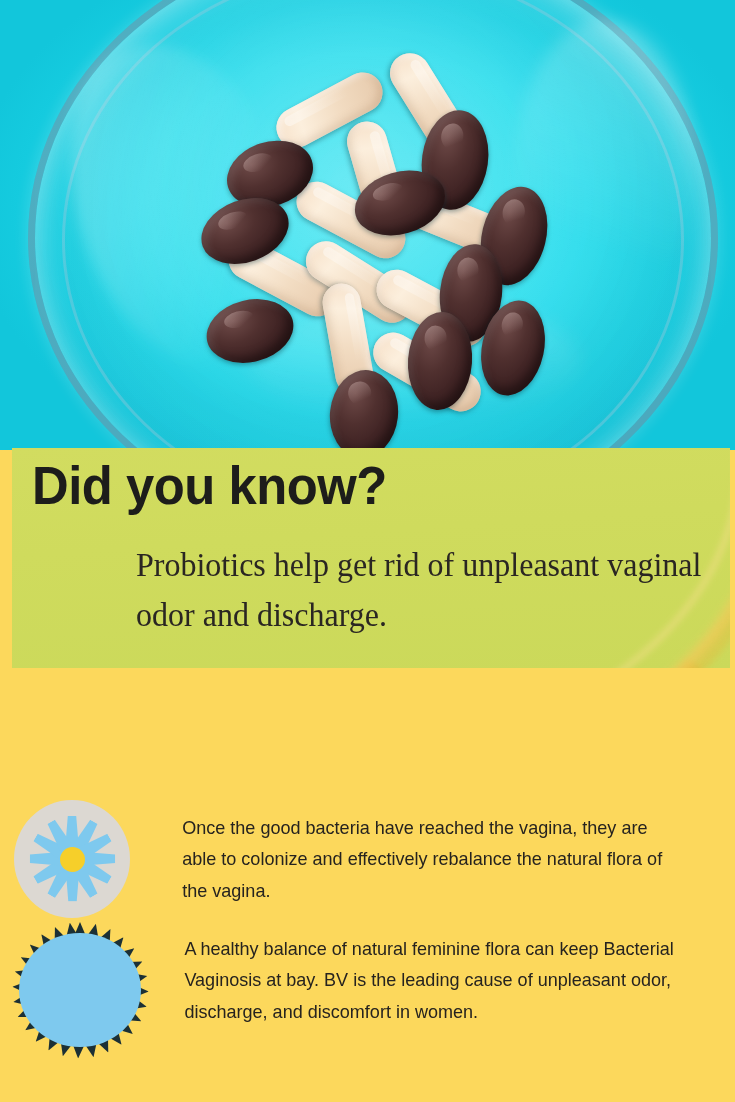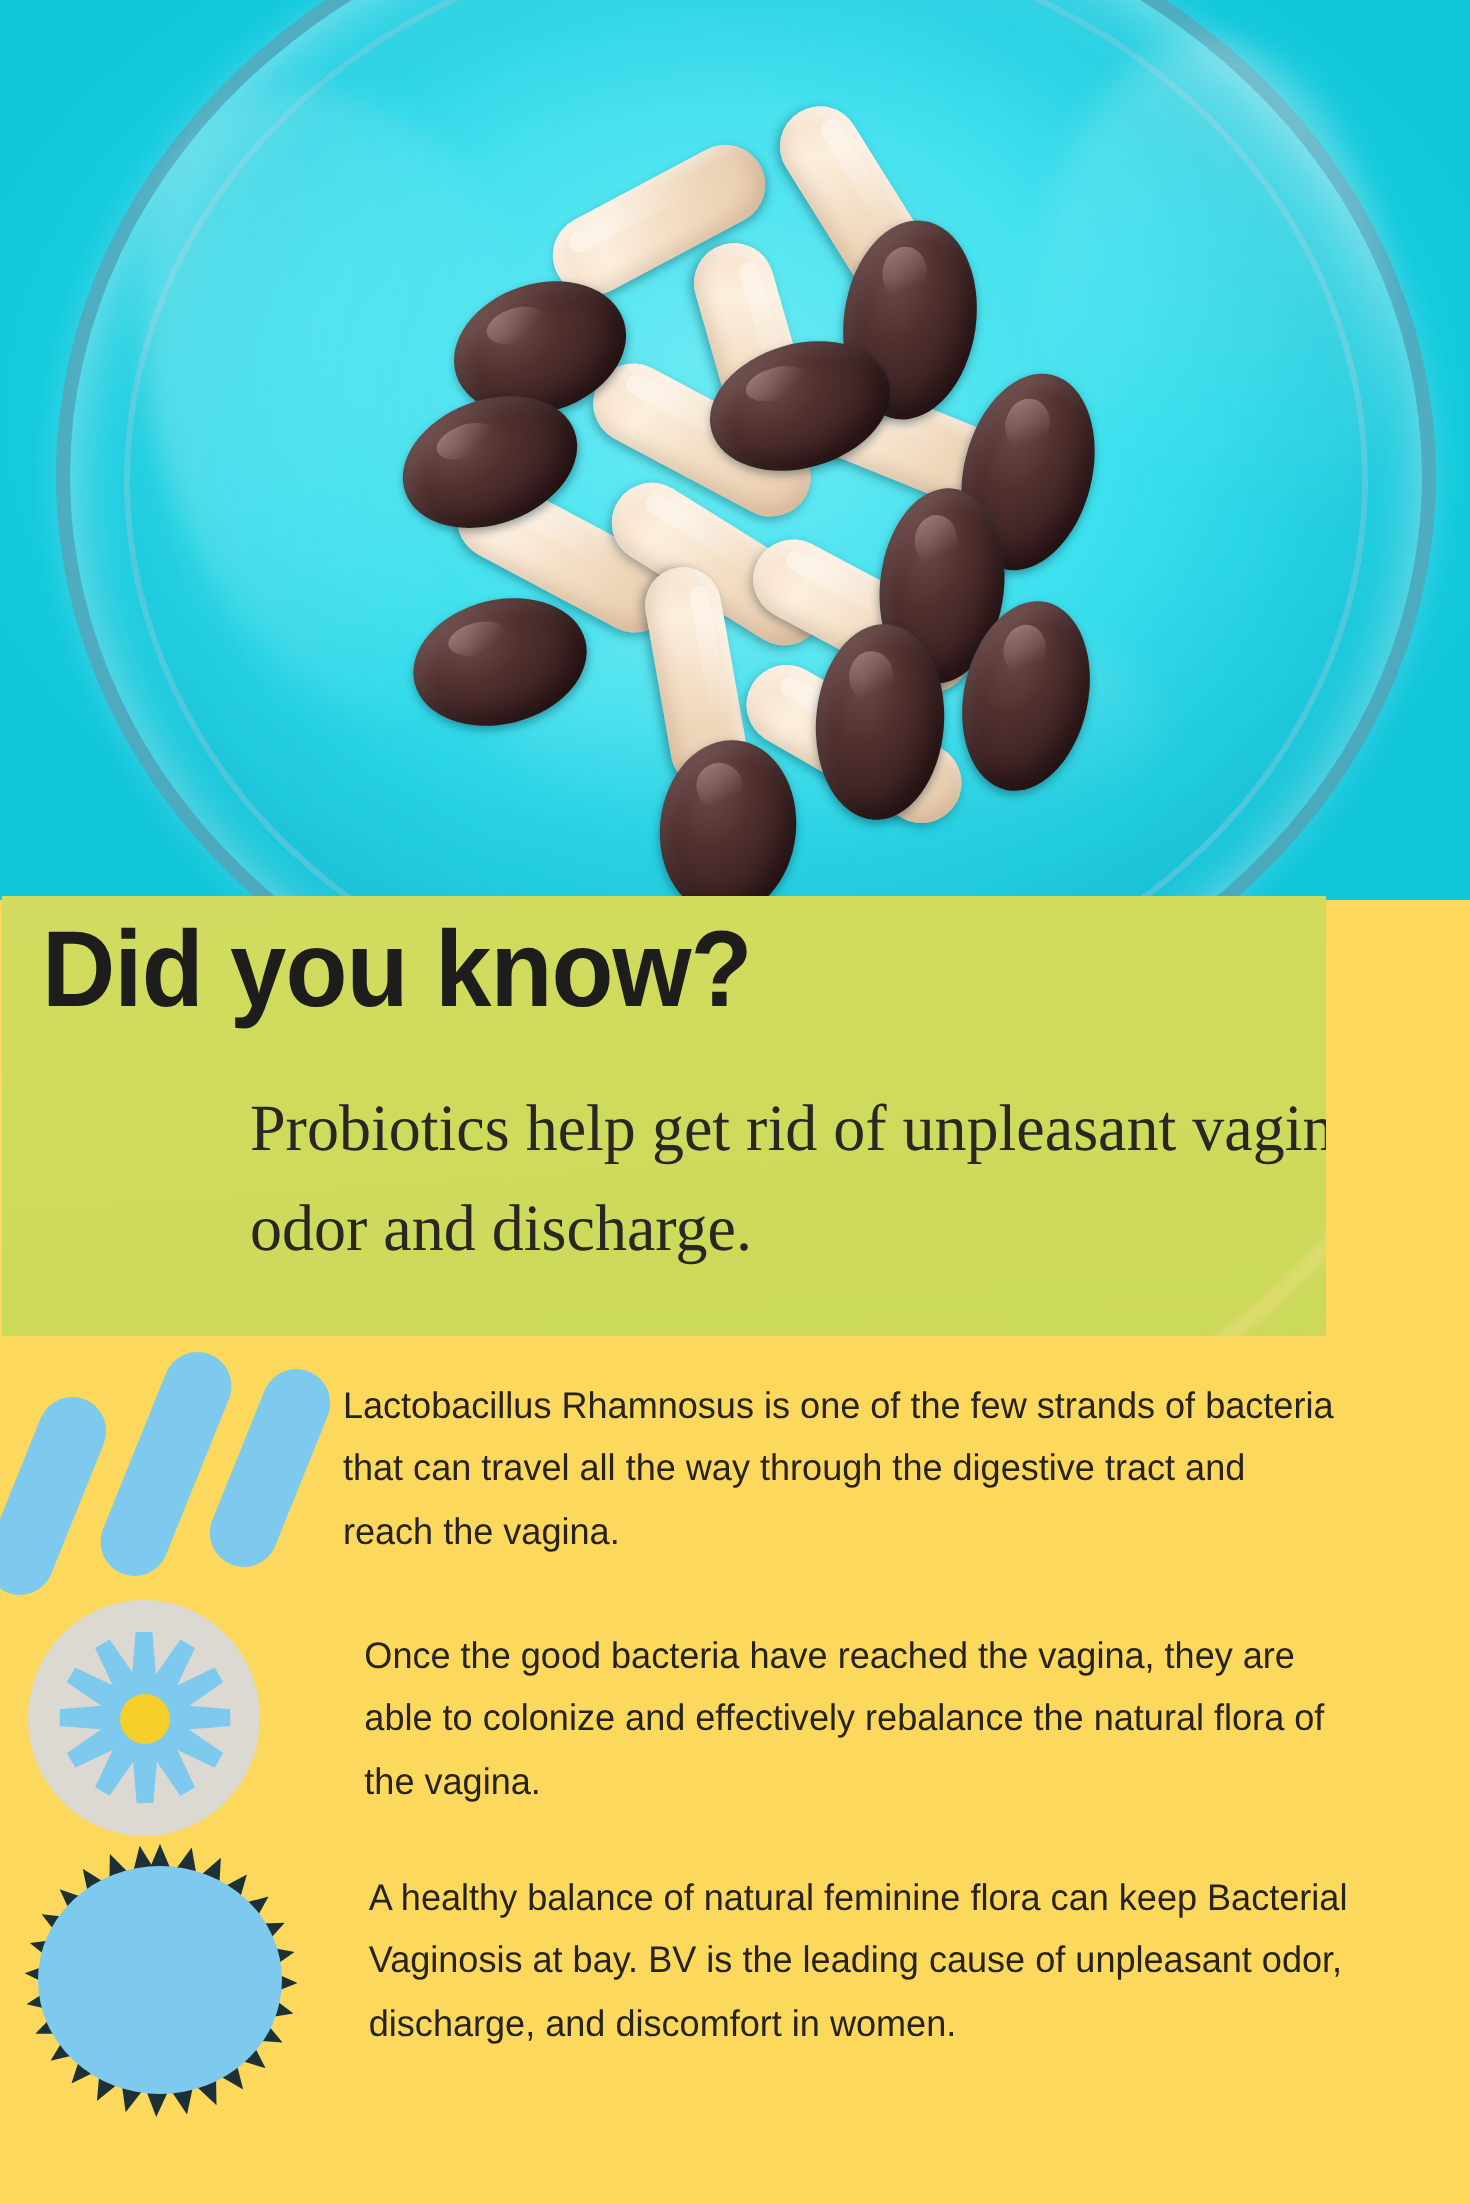--- a/index.html
+++ b/index.html
@@ -72,21 +72,21 @@
     box-shadow:0 2px 5px rgba(0,40,50,.34), inset -3px -4px 8px rgba(150,110,75,.22), inset 3px 3px 7px rgba(255,255,255,.55);
   }
   .cap::after {
     content:""; position:absolute; left:10%; top:16%; width:72%; height:24%;
     border-radius:40px;
     background:linear-gradient(90deg, rgba(255,255,255,.42), rgba(255,255,255,0) 85%);
   }
 
   
   .banner {
-    position:absolute; left:1px; top:448px; width:662px; height:220px;
+    position:absolute; left:12px; top:448px; width:718px; height:220px;
     background:linear-gradient(176deg,#d2dc60 0%,#cfdb5d 40%,#cbd95a 100%);
     overflow:hidden;
   }
   .swoosh { position:absolute; pointer-events:none; }
   .swoosh-1 {
     left:-130px; top:-160px; width:900px; height:540px;
     border-radius:50%;
     border:20px solid rgba(240,176,50,.60);
     border-top-color:transparent; border-left-color:transparent; border-right-color:rgba(240,176,50,.30);
     transform:rotate(-9deg); filter:blur(3px);
@@ -221,28 +221,20 @@
   <div class="banner">
     <div class="swoosh swoosh-1"></div>
     <div class="swoosh swoosh-2"></div>
     <div class="swoosh swoosh-3"></div>
     <div class="banner-head">Did you know?</div>
     <div class="banner-sub">Probiotics help get rid of unpleasant vaginal odor and discharge.</div>
   </div>
 
   <div class="facts">
 
-    <div class="fact fact-1">
-      <div class="fact-icon bars">
-        <div class="bar bar-1"></div>
-        <div class="bar bar-2"></div>
-        <div class="bar bar-3"></div>
-      </div>
-      <div class="fact-text" style="width:532px;padding-left:22px;padding-top:19px;">Lactobacillus Rhamnosus is one of the few strands of bacteria that can travel all the way through the digestive tract and reach the vagina.</div>
-    </div>
 
     <div class="fact fact-3">
       <div class="fact-icon spiky-wrap">
         <div class="spike-ring">
           <div class="spike" style="transform:rotate(0deg);"></div>
           <div class="spike" style="transform:rotate(13deg);"></div>
           <div class="spike" style="transform:rotate(26deg);"></div>
           <div class="spike" style="transform:rotate(39deg);"></div>
           <div class="spike" style="transform:rotate(52deg);"></div>
           <div class="spike" style="transform:rotate(65deg);"></div>

